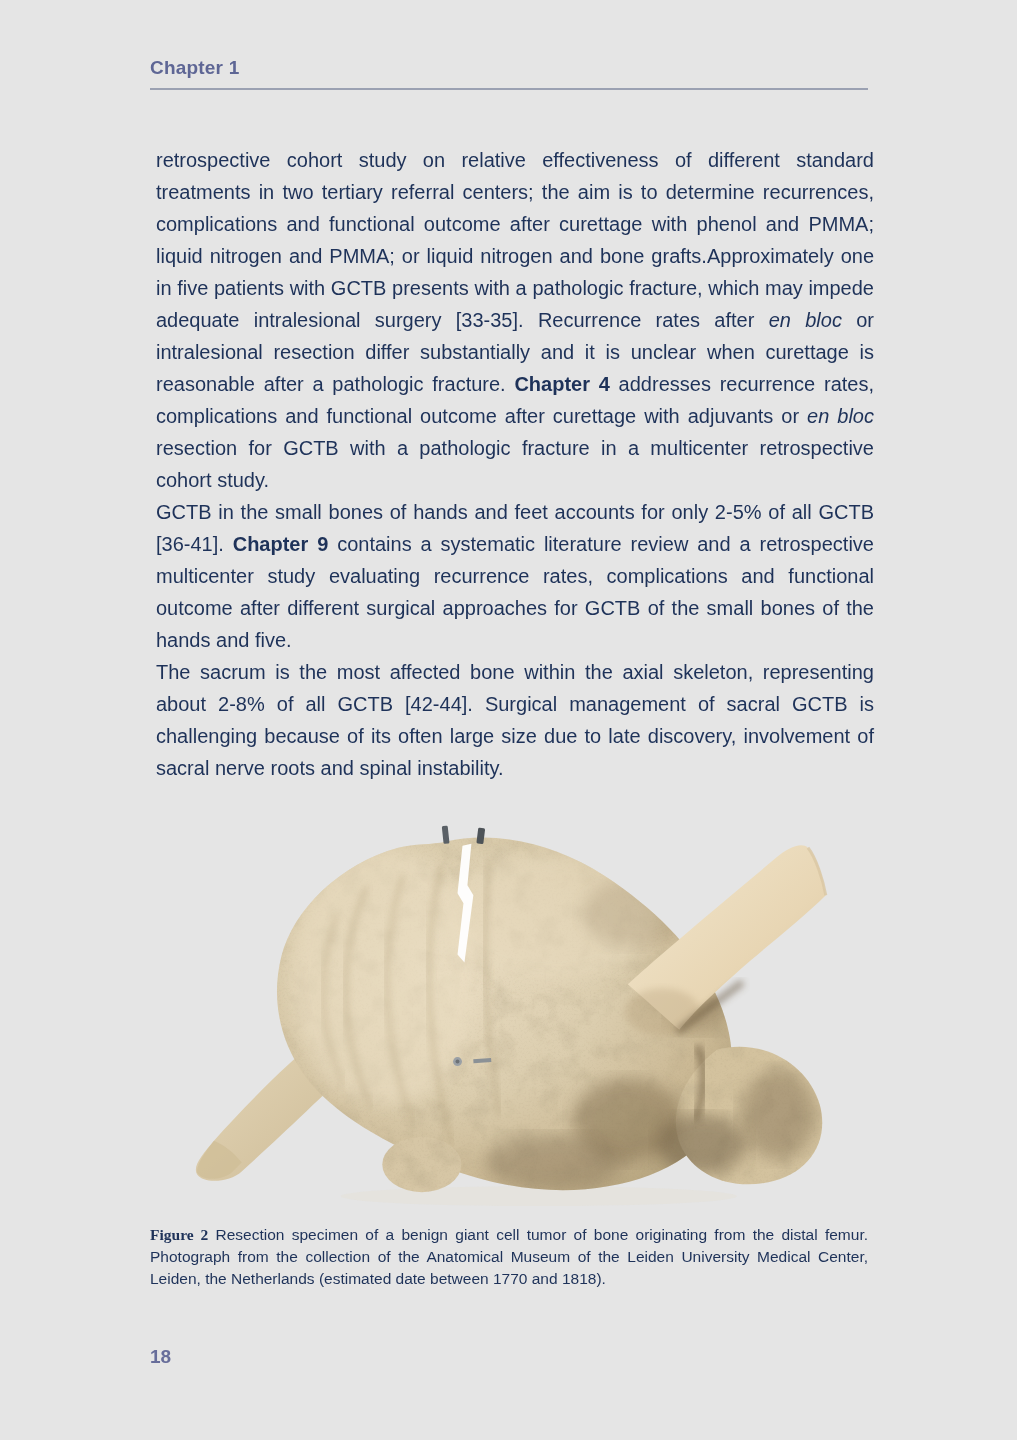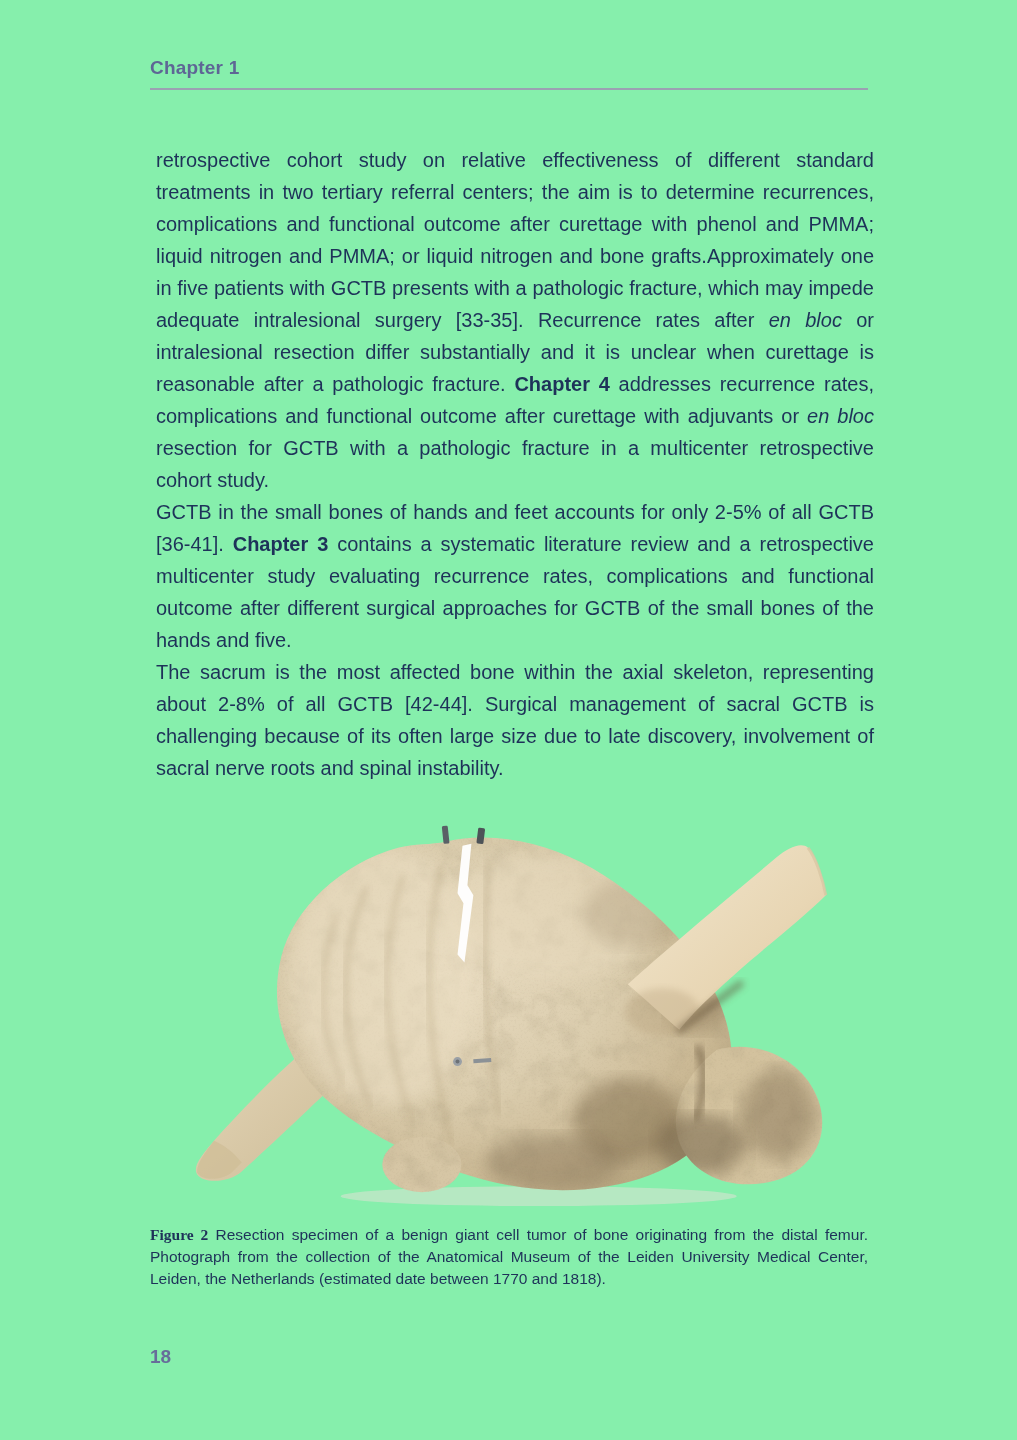--- a/index.html
+++ b/index.html
@@ -1,19 +1,19 @@
 <!DOCTYPE html>
 <html><head>
 <meta charset="utf-8">
 <style>
   html,body{margin:0;padding:0;background:#ffffff;}
   .page{
     position:relative;
     width:1017px;height:1440px;
-    background:#86efac;
+    background:#e5e5e5;
     font-family:"Liberation Sans",sans-serif;
     overflow:hidden;
   }
   .chapter-header{position:absolute;top:57px;left:150px;width:718px;}
   .chapter-title{
     margin:0;font-size:19px;font-weight:bold;color:#5e6695;letter-spacing:.2px;
   }
   .header-rule{margin-top:9px;height:2px;background:#9ba1b2;}
   .body-text{
     position:absolute;top:144px;left:150px;width:718px;
@@ -43,21 +43,21 @@
 
 <div class="page">
 
   <div class="chapter-header">
     <h1 class="chapter-title">Chapter 1</h1>
     <div class="header-rule"></div>
   </div>
 
   <div class="body-text">
     <p><span>retrospective cohort study on relative effectiveness of different standard treatments in two tertiary referral centers; the aim is to determine recurrences, complications and functional outcome after curettage with phenol and PMMA; liquid nitrogen and PMMA; or liquid nitrogen and bone grafts.Approximately one in five patients with GCTB presents with a pathologic fracture, which may impede adequate intralesional surgery [33-35]. Recurrence rates after </span><i>en bloc</i><span> or intralesional resection differ substantially and it is unclear when curettage is reasonable after a pathologic fracture. </span><b>Chapter 4</b><span> addresses recurrence rates, complications and functional outcome after curettage with adjuvants or </span><i>en bloc</i><span> resection for GCTB with a pathologic fracture in a multicenter retrospective cohort study.</span></p>
-    <p><span>GCTB in the small bones of hands and feet accounts for only 2-5% of all GCTB [36-41]. </span><b>Chapter 3</b><span> contains a systematic literature review and a retrospective multicenter study evaluating recurrence rates, complications and functional outcome after different surgical approaches for GCTB of the small bones of the hands and five.</span></p>
+    <p><span>GCTB in the small bones of hands and feet accounts for only 2-5% of all GCTB [36-41]. </span><b>Chapter 9</b><span> contains a systematic literature review and a retrospective multicenter study evaluating recurrence rates, complications and functional outcome after different surgical approaches for GCTB of the small bones of the hands and five.</span></p>
     <p><span>The sacrum is the most affected bone within the axial skeleton, representing about 2-8% of all GCTB [42-44]. Surgical management of sacral GCTB is challenging because of its often large size due to late discovery, involvement of sacral nerve roots and spinal instability.</span></p>
   </div>
 
   <div class="figure-wrap">
     <svg viewBox="0 0 700 400" width="700" height="396" role="img" aria-label="bone specimen">
       <defs>
         <radialGradient id="gMass" cx="38%" cy="38%" r="78%">
           <stop offset="0%" stop-color="#e7dabf"></stop>
           <stop offset="45%" stop-color="#dbcdae"></stop>
           <stop offset="75%" stop-color="#cbb995"></stop>

